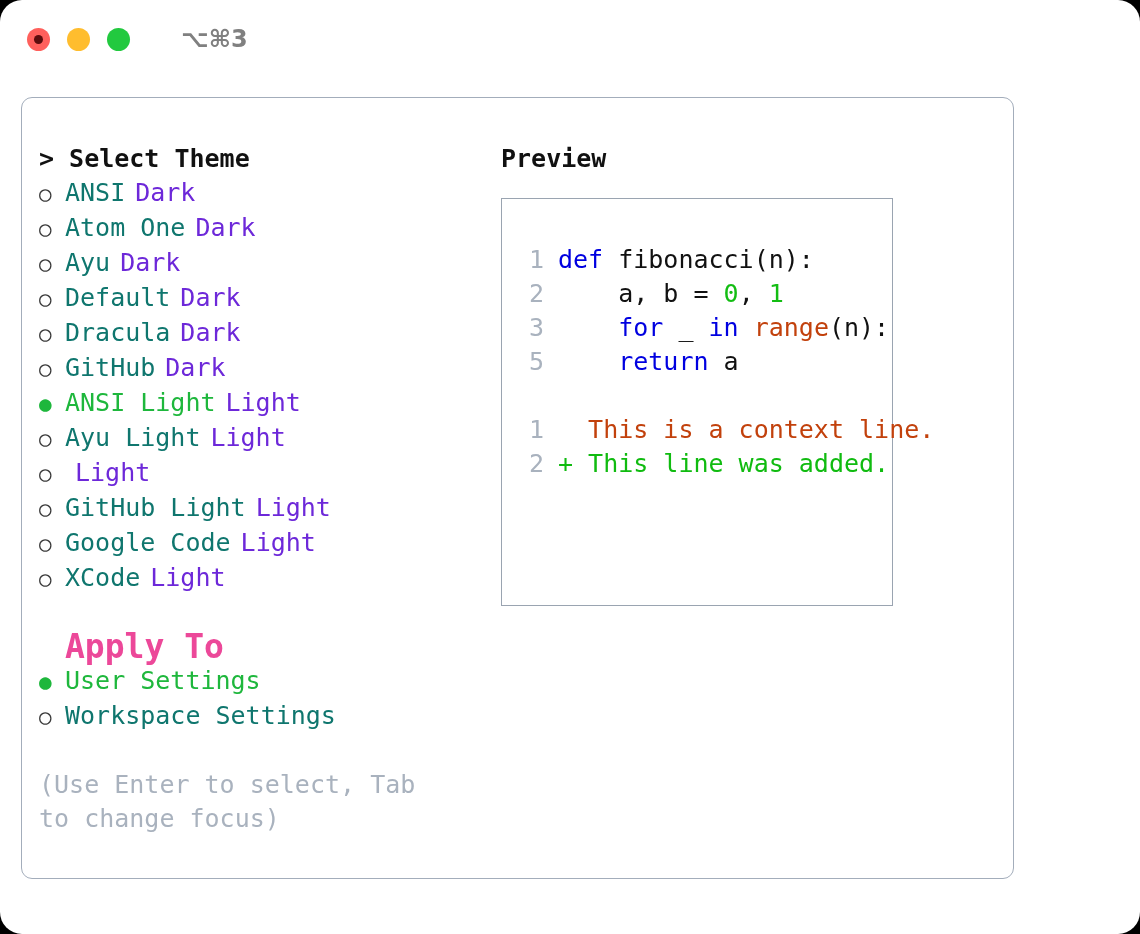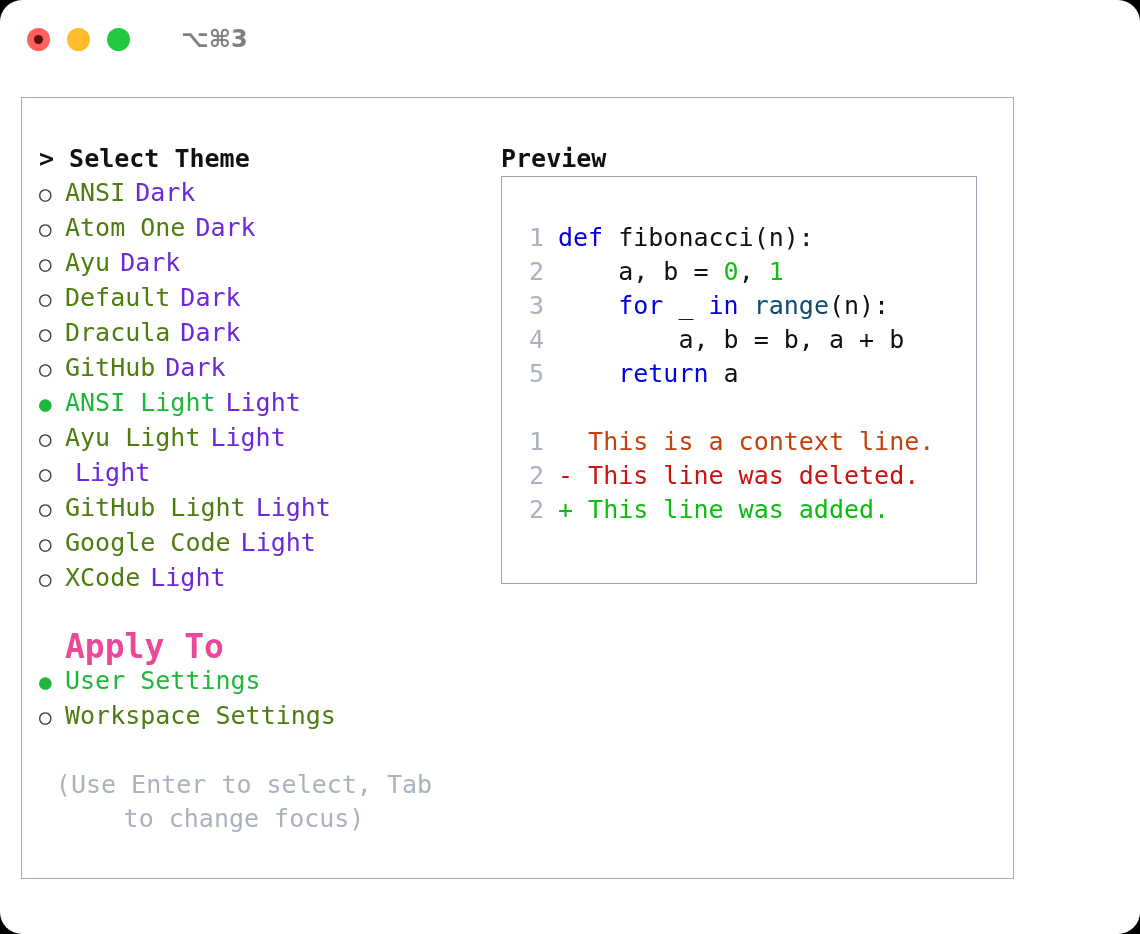--- a/index.html
+++ b/index.html
@@ -66,21 +66,21 @@
   }
 
   
   .panel {
     position: absolute;
     left: 21px;
     top: 97px;
     width: 993px;
     height: 782px;
     border: 1.5px solid #a3adbb;
-    border-radius: 0;
+    border-radius: 11px;
     box-sizing: border-box;
   }
 
   .columns {
     position: absolute;
     left: 17px;
     top: 44px;
     right: 0;
     display: flex;
   }
@@ -106,21 +106,21 @@
     white-space: pre;
   }
   .marker {
     width: 26px;
     flex: none;
     color: #3a3a3a;
     font-size: 21px;
   }
   .opt.selected .marker { color: #1eb73c; }
   .opt.selected .opt-label { color: #1eb73c; }
-  .opt-label { color: #4d7c0f; }
+  .opt-label { color: #0f766e; }
   .opt-variant {
     color: #6d28d9;
     margin-left: 10px;
   }
 
   .group-gap { height: 34px; }
 
   .subheading {
     font-size: 33px;
     line-height: 34px;
@@ -129,54 +129,54 @@
     white-space: pre;
     font-weight: bold;
   }
 
   .hint {
     margin-top: 34px;
     font-size: 25px;
     line-height: 34px;
     color: #a9b2be;
     width: 410px;
-    text-align: center;
   }
 
   
   .preview-heading {
     font-size: 25px;
     font-weight: bold;
     color: #111111;
     line-height: 34px;
+    margin-bottom: 22px;
     white-space: pre;
   }
   .preview-box {
-    width: 476px;
+    width: 392px;
     height: 408px;
     border: 1.5px solid #9aa4b1;
     box-sizing: border-box;
     padding: 44px 0 17px 18px;
     background: #ffffff;
   }
   .code-line {
     font-size: 25px;
     line-height: 34px;
     white-space: pre;
     color: #111111;
   }
   .lineno {
     color: #a9b2be;
     display: inline-block;
     width: 24px;
     text-align: right;
     margin-right: 14px;
   }
   .kw   { color: #0000e0; }
-  .fn   { color: #0c4a6e; }
+  .fn   { color: #c2410c; }
   .num  { color: #13bd13; }
   .blank-line { height: 34px; }
   .ctx  { color: #c2410c; }
   .del  { color: #cc1111; }
   .add  { color: #10bb10; }
 </style>
 </head>
 <body>
 
 <div class="page">
@@ -221,27 +221,25 @@
         <div class="hint">(Use Enter to select, Tab to change focus)</div>
       </div>
 
       <div class="col-right">
         <div class="preview-heading">Preview</div>
         <div class="preview-box">
           <div id="code-block">
               <div class="code-line"><span class="lineno">1</span><span class="kw">def</span><span> fibonacci(n):</span></div>
               <div class="code-line"><span class="lineno">2</span><span>    a, b = </span><span class="num">0</span><span>, </span><span class="num">1</span></div>
               <div class="code-line"><span class="lineno">3</span><span>    </span><span class="kw">for</span><span> _ </span><span class="kw">in</span><span> </span><span class="fn">range</span><span>(n):</span></div>
-              <div class="code-line"><span class="lineno">4</span><span>        a, b = b, a + b</span></div>
               <div class="code-line"><span class="lineno">5</span><span>    </span><span class="kw">return</span><span> a</span></div>
             </div>
           <div class="blank-line"></div>
           <div id="diff-block">
               <div class="code-line"><span class="lineno">1</span><span class="ctx">  This is a context line.</span></div>
-              <div class="code-line"><span class="lineno">2</span><span class="del">- This line was deleted.</span></div>
               <div class="code-line"><span class="lineno">2</span><span class="add">+ This line was added.</span></div>
             </div>
         </div>
       </div>
 
     </div>
   </div>
 </div>
 
 </body></html>

